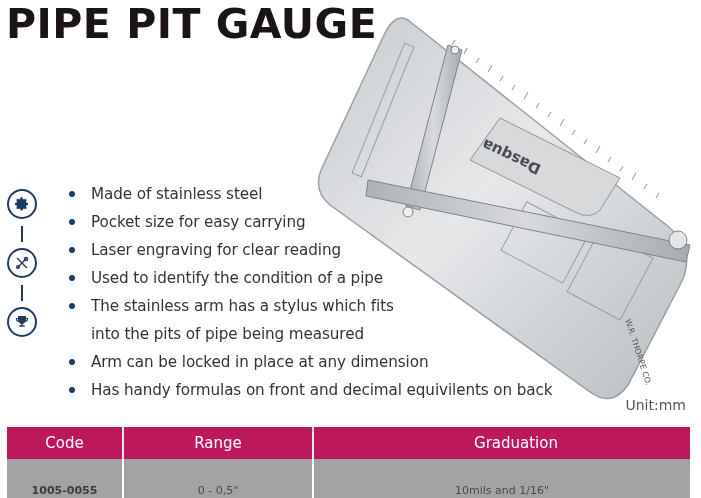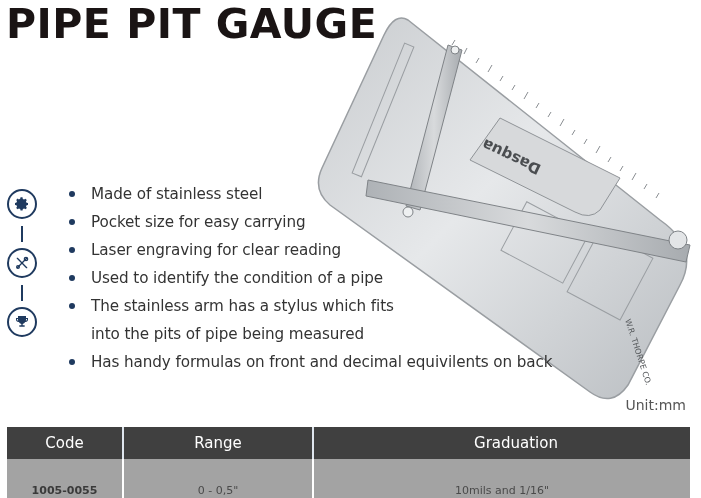--- a/index.html
+++ b/index.html
@@ -39,21 +39,21 @@
   .unit {
     position: absolute; right: 15px; top: 397px; font-size: 15px; color: #555555;
     font-family: "DejaVu Sans", sans-serif; font-size: 14px; margin-left: 8px;
   }
 
   table.spec {
     position: absolute; left: 7px; top: 427px; width: 683px; border-collapse: collapse;
     font-family: "DejaVu Sans", sans-serif;
   }
   table.spec th {
-    background: #404040; color: #ffffff; font-weight: normal; font-size: 15px; height: 32px; padding: 0;
+    background: #be185d; color: #ffffff; font-weight: normal; font-size: 15px; height: 32px; padding: 0;
     border-right: 2px solid #dfe6ee;
   }
   table.spec th:last-child { border-right: none; padding-left: 28px; }
   table.spec td {
     background: #a3a3a3; color: #4a4a4a; font-size: 11px; height: 28px; padding: 17px; text-align: center;
     border-right: 2px solid #ffffff; border-bottom: 3px solid #0b4a75;
   }
   table.spec td:last-child { border-right: none; }
   table.spec td.code { font-weight: bold; color: #3a3a3a; }
 </style>
@@ -138,20 +138,21 @@
       </svg>
   </div>
 </div>
 
 <ul class="features">
   <li><span class="dot"></span><span>Made of stainless steel</span></li>
   <li><span class="dot"></span><span>Pocket size for easy carrying</span></li>
   <li><span class="dot"></span><span>Laser engraving for clear reading</span></li>
   <li><span class="dot"></span><span>Used to identify the condition of a pipe</span></li>
   <li><span class="dot"></span><span>The stainless arm has a stylus which fits</span><span class="cont">into the pits of pipe being measured</span></li>
+  <li><span class="dot"></span><span>Arm can be locked in place at any dimension</span></li>
   <li><span class="dot"></span><span>Has handy formulas on front and decimal equivilents on back</span></li>
 </ul>
 
 <div class="unit">Unit:mm</div>
 
 <table class="spec">
   <thead>
     <tr>
       <th style="width:115px;">Code</th>
       <th style="width:188px;">Range</th>

